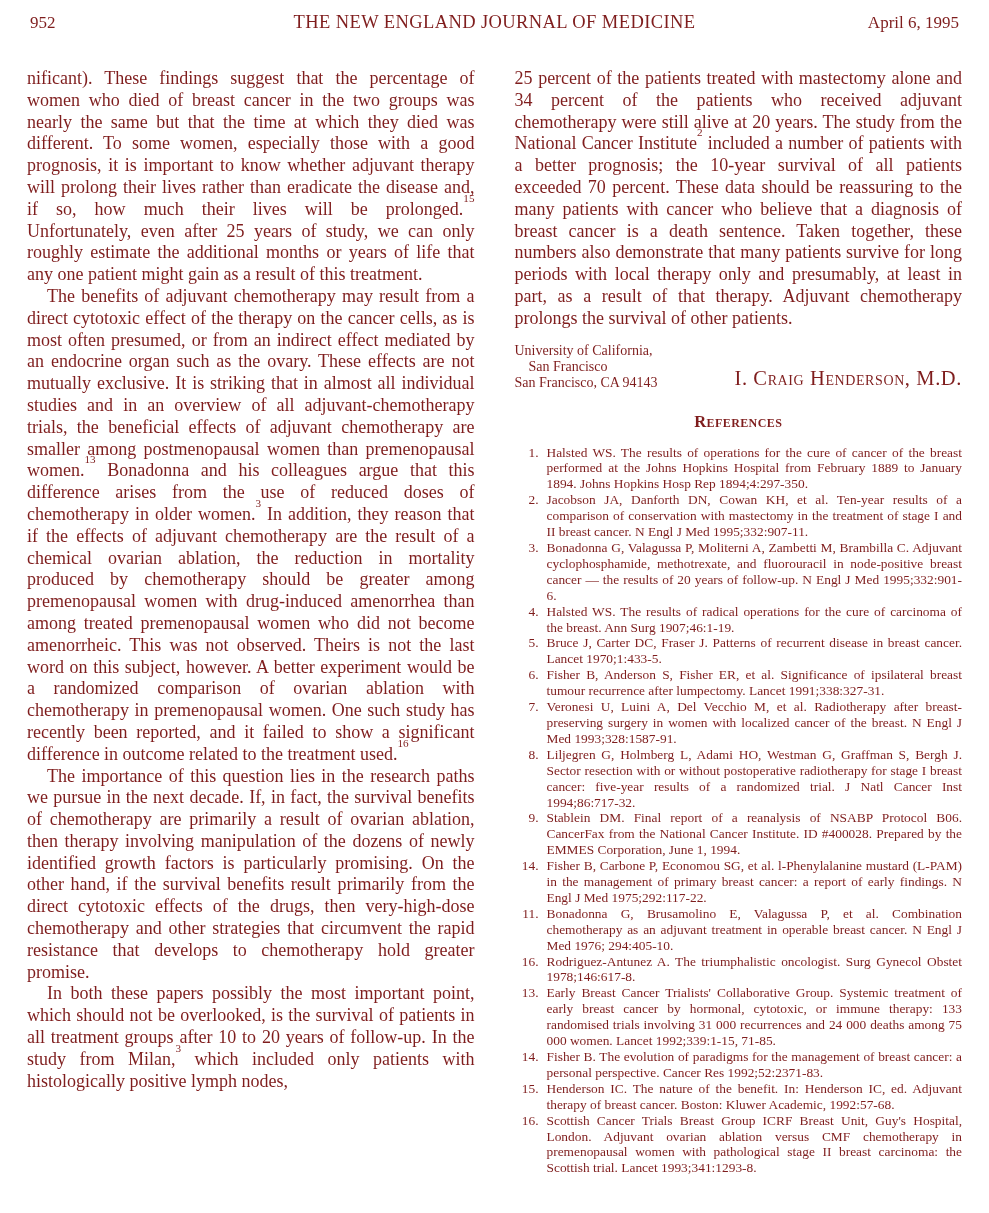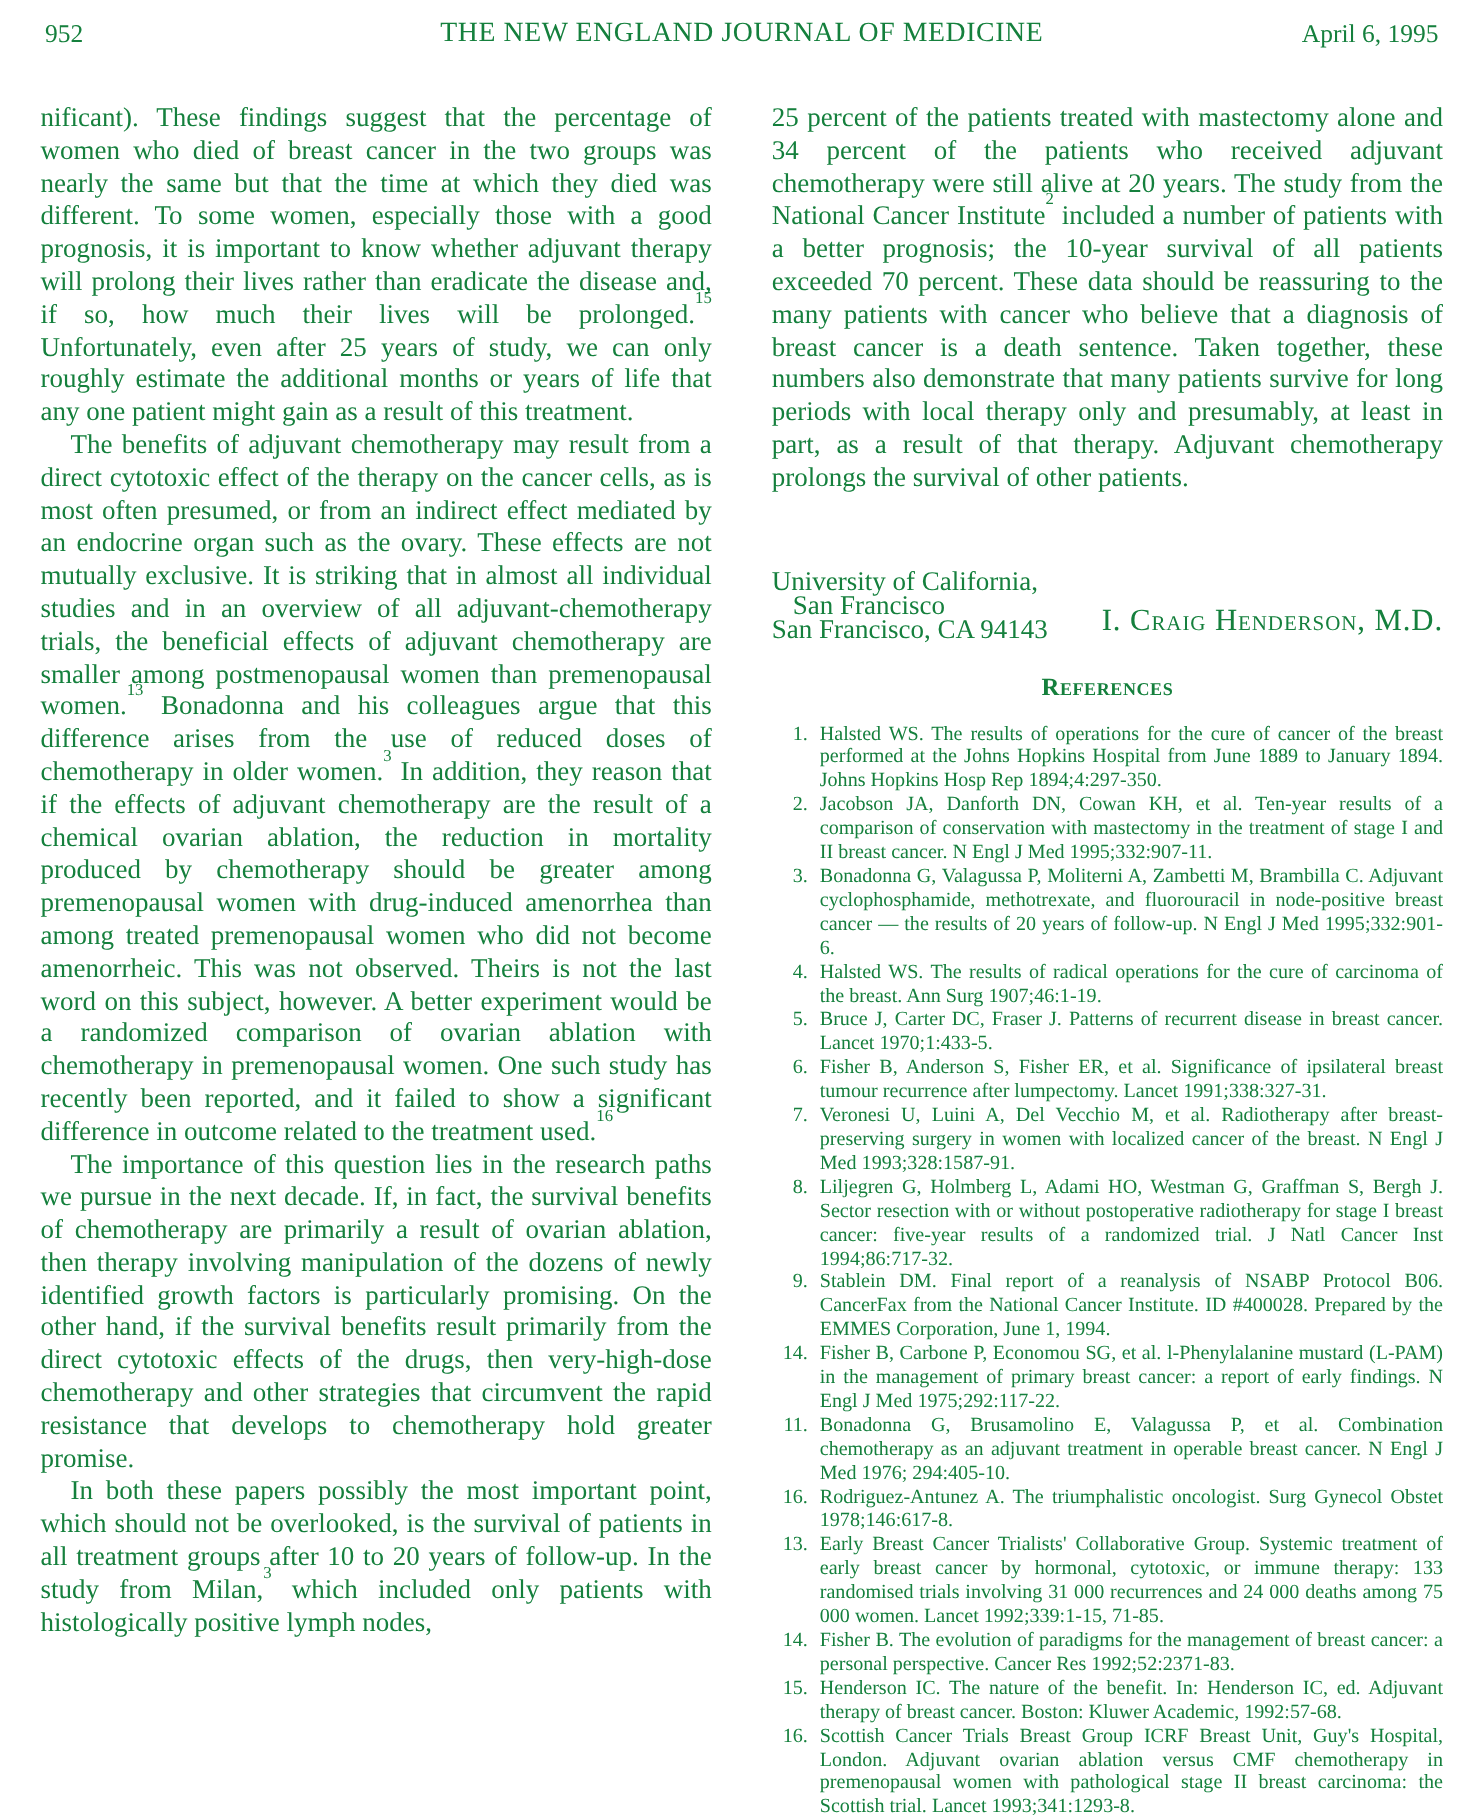--- a/index.html
+++ b/index.html
@@ -4,21 +4,21 @@
 <style>
   html, body { margin: 0; padding: 0; background: #ffffff; }
   .page {
     position: relative;
     width: 989px;
     height: 1213px;
     box-sizing: border-box;
     margin: 0 auto;
     padding: 10px 27px 0 27px;
     background: #ffffff;
-    color: #15803d;
+    color: #7f1d1d;
     font-family: "Liberation Serif", "DejaVu Serif", serif;
     overflow: hidden;
   }
   
   .running-head {
     position: relative;
     height: 30px;
     font-size: 17px;
   }
   .running-head .pagenum   { position: absolute; left: 3px; top: 3px; }
@@ -42,21 +42,21 @@
     top: -0.55em;
     letter-spacing: 0;
   }
   
   .signature {
     margin-top: 13px;
     display: flex;
     justify-content: space-between;
     align-items: flex-end;
   }
-  .affiliation { font-size: 18px; line-height: 16px; margin-top: 36px; }
+  .affiliation { font-size: 14px; line-height: 16px; }
   .affiliation .aff-line:nth-child(2) { padding-left: 14px; }
   .author-name {
     font-variant: small-caps;
     font-size: 20.5px;
     letter-spacing: 0.6px;
     white-space: nowrap;
     padding-bottom: 1px;
     text-align: right;
   }
   
@@ -105,21 +105,21 @@
             <div class="aff-line">San Francisco, CA 94143</div>
           </div>
         <div class="author-name">I. Craig Henderson, M.D.</div>
       </div>
 
       <h2 class="refs-heading">References</h2>
 
       <div class="refs-list" id="refs">
           <div class="ref-item">
             <span class="ref-num">1.</span>
-            <span class="ref-text">Halsted WS. The results of operations for the cure of cancer of the breast performed at the Johns Hopkins Hospital from June 1889 to January 1894. Johns Hopkins Hosp Rep 1894;4:297-350.</span>
+            <span class="ref-text">Halsted WS. The results of operations for the cure of cancer of the breast performed at the Johns Hopkins Hospital from February 1889 to January 1894. Johns Hopkins Hosp Rep 1894;4:297-350.</span>
           </div>
           <div class="ref-item">
             <span class="ref-num">2.</span>
             <span class="ref-text">Jacobson JA, Danforth DN, Cowan KH, et al. Ten-year results of a comparison of conservation with mastectomy in the treatment of stage I and II breast cancer. N Engl J Med 1995;332:907-11.</span>
           </div>
           <div class="ref-item">
             <span class="ref-num">3.</span>
             <span class="ref-text">Bonadonna G, Valagussa P, Moliterni A, Zambetti M, Brambilla C. Adjuvant cyclophosphamide, methotrexate, and fluorouracil in node-positive breast cancer — the results of 20 years of follow-up. N Engl J Med 1995;332:901-6.</span>
           </div>
           <div class="ref-item">

